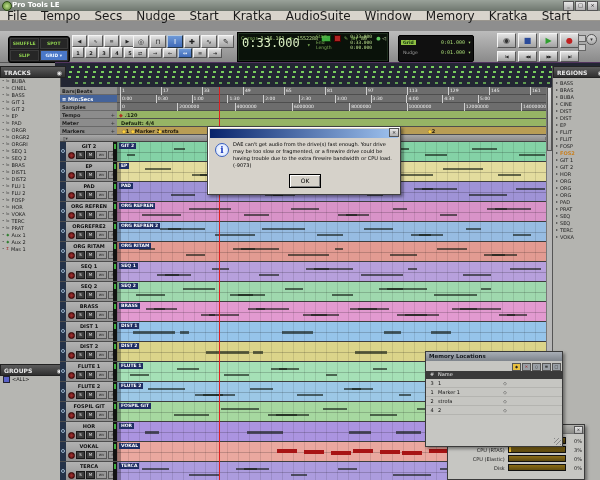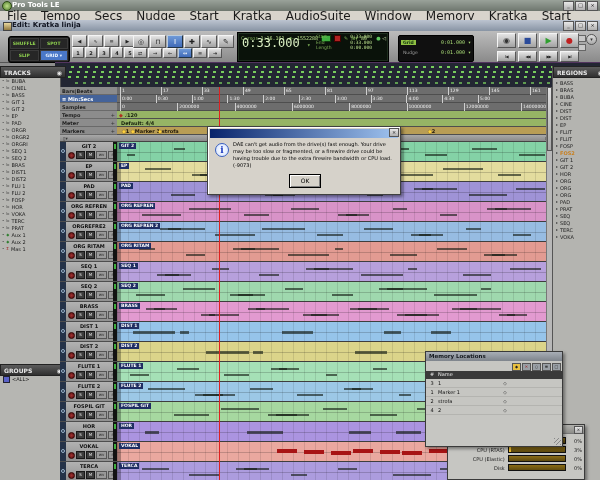--- a/index.html
+++ b/index.html
@@ -187,29 +187,20 @@
       <span class="menu-item">Nudge</span>
       <span class="menu-item">Start</span>
       <span class="menu-item">Kratka</span>
       <span class="menu-item">AudioSuite</span>
       <span class="menu-item">Window</span>
       <span class="menu-item">Memory</span>
       <span class="menu-item">Kratka</span>
       <span class="menu-item">Start</span>
     </div>
 
-  <div class="abs" id="edit-bar">
-    <div class="abs" id="edit-icon"></div>
-    <div class="abs" id="edit-title">Edit: Kratka linija</div>
-    <div class="abs winbtns">
-      <div class="win-btn">_</div>
-      <div class="win-btn">□</div>
-      <div class="win-btn">×</div>
-    </div>
-  </div>
 
   <div class="abs" id="toolbar">
     <div class="abs" id="mode-cluster">
         <div class="mode-btn">SHUFFLE</div>
         <div class="mode-btn">SPOT</div>
         <div class="mode-btn">SLIP</div>
         <div class="mode-btn active">GRID ▾</div>
       </div>
 
     <div class="abs" id="zoom-cluster">

